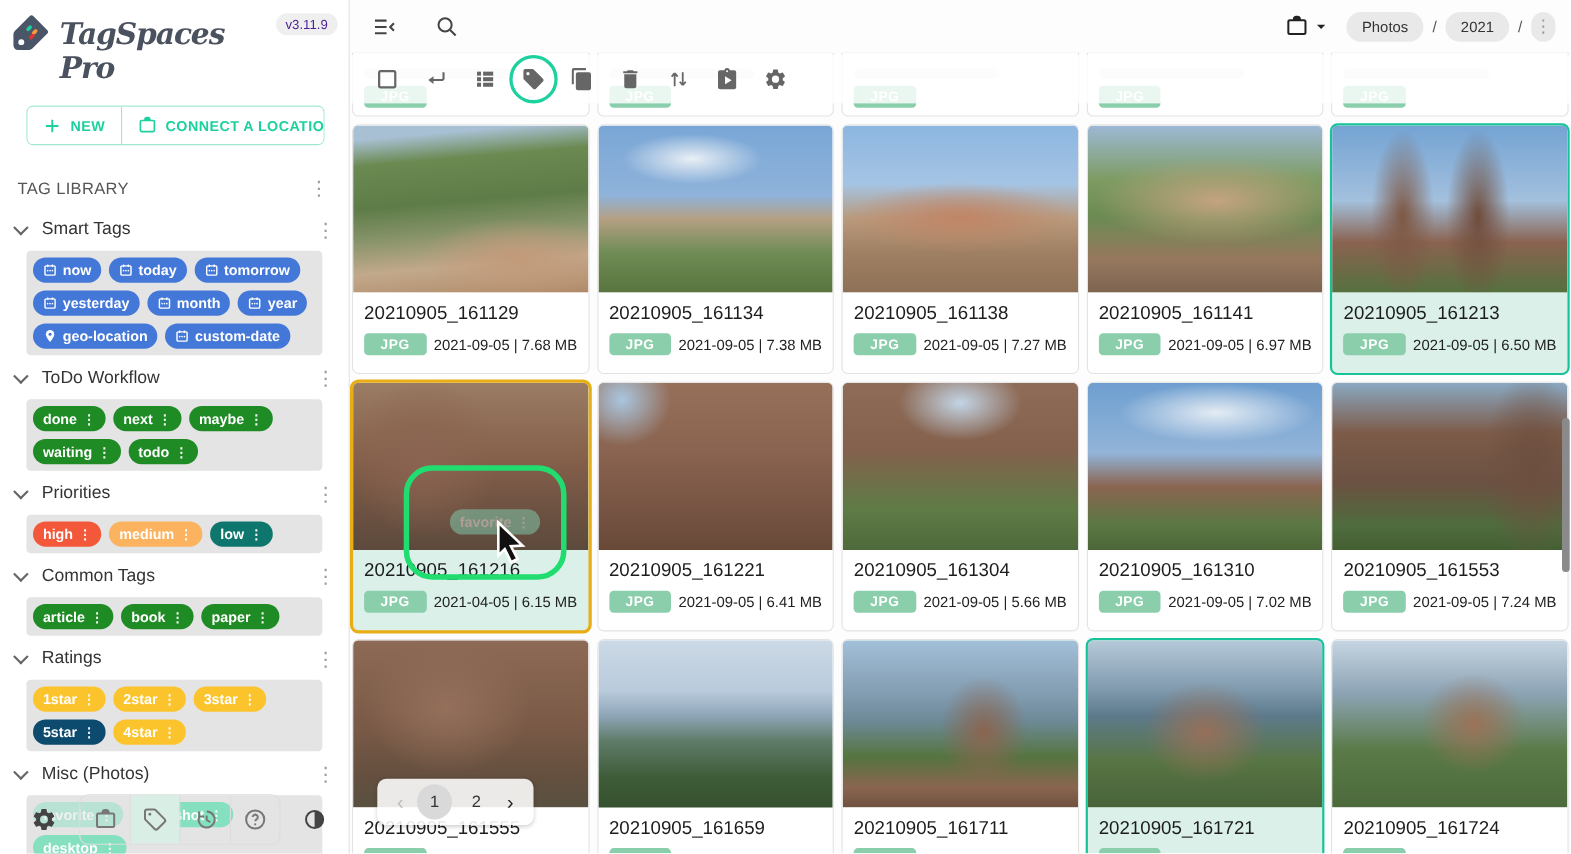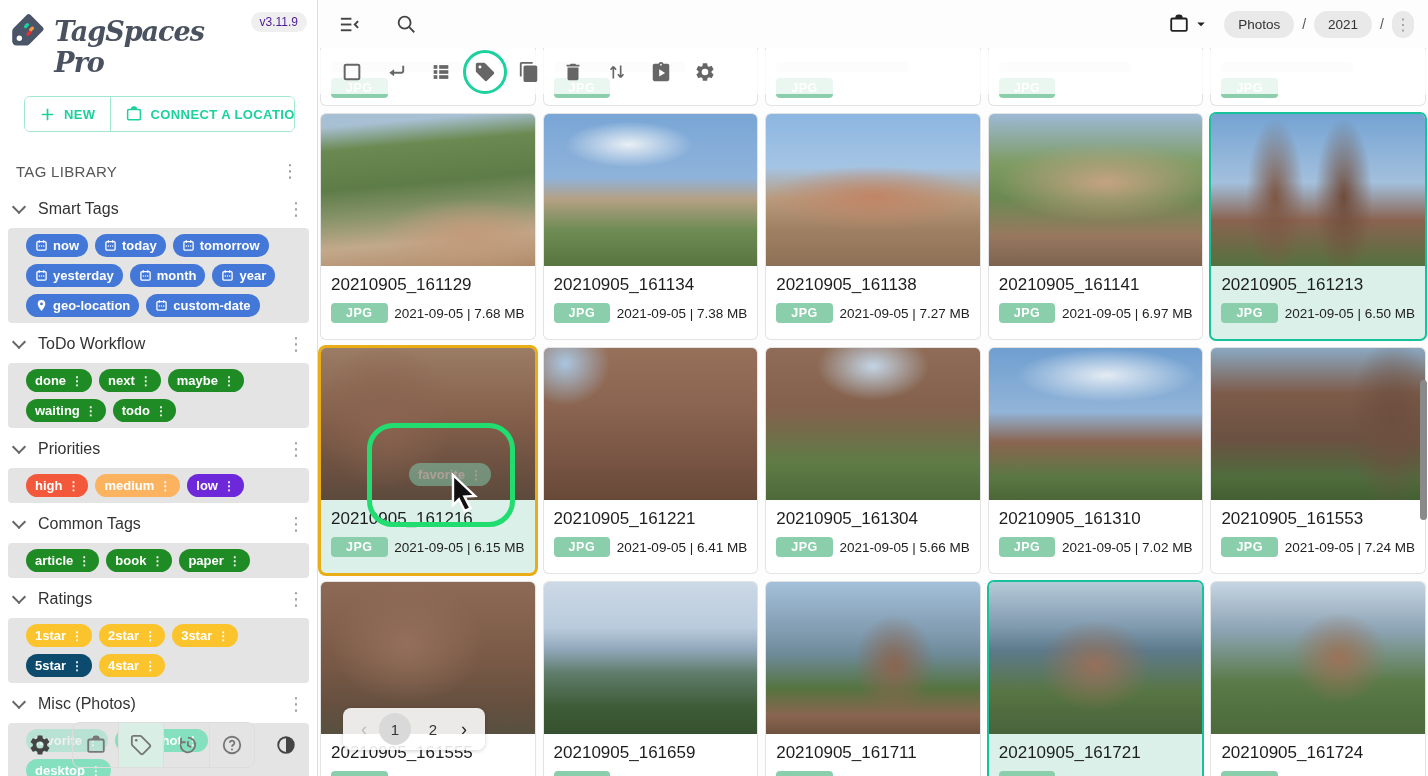--- a/index.html
+++ b/index.html
@@ -25,21 +25,21 @@
     padding:28px 12px 6px 16px; }
   .taglib-title { font-size:15px; color:#555; letter-spacing:.3px; }
   .kebab { color:#9a9a9a; font-size:18px; line-height:1; padding:2px 6px; cursor:pointer; }
   .tag-group-header { display:flex; align-items:center; padding:10px 6px 8px 14px; }
   .tag-group-label { font-size:16px; color:#333; margin-left:14px; flex:1; }
   .chev { width:10px; height:10px; border-right:2px solid #666; border-bottom:2px solid #666;
     transform:rotate(45deg); margin-top:-4px; }
   .chev.right { transform:rotate(-45deg); margin-top:0; margin-left:2px; }
   .count-badge { background:#9e9e9e; color:#fff; border-radius:11px; font-size:12px;
     padding:3px 8px; margin-left:8px; }
-  .tag-panel { background:#e4e4e4; border-radius:4px; margin:0 8px; padding:6px 18px;
+  .tag-panel { background:#e4e4e4; border-radius:4px; margin:0 24px; padding:6px 6px;
     display:flex; flex-wrap:wrap; gap:7px; }
   .pill { display:inline-flex; align-items:center; gap:5px; border-radius:13px;
     padding:4px 9px; color:#fff; font-size:13px; font-weight:bold; cursor:pointer; }
   .pill .dots { font-size:12px; opacity:.95; }
   .pill svg { width:13px; height:13px; }
   .pill.faded { opacity:.45; }
   .side-footer { position:absolute; left:0; right:0; bottom:0; height:62px;
     display:flex; align-items:center; padding:0 14px; }
   .footer-gear { color:#555; margin:0 14px 0 8px; cursor:pointer; }
   .footer-group { display:flex; border:1px solid #ddd; border-radius:8px; overflow:hidden; }
@@ -353,21 +353,21 @@
         </div>
         <div class="tag-panel">
           <div class="pill" style="background: rgb(244, 88, 58); justify-content: center;">
             <span>high</span>
             <span class="dots">⋮</span>
           </div>
           <div class="pill" style="background: rgb(251, 179, 96);">
             <span>medium</span>
             <span class="dots">⋮</span>
           </div>
-          <div class="pill" style="background: #6d28d9;">
+          <div class="pill" style="background: #0f766e;">
             <span>low</span>
             <span class="dots">⋮</span>
           </div>
         </div>
         <div class="tag-group-header">
           <span class="chev"></span>
           <span class="tag-group-label">Common Tags</span>
           <span class="kebab">⋮</span>
         </div>
         <div class="tag-panel">
@@ -582,21 +582,21 @@
             <div class="inforow">
               <span class="badge">JPG</span>
               <span class="meta">2021-09-05 | 6.50 MB</span>
             </div>
           </div>
           <div class="cell full warn">
             <div class="ph" style="background: radial-gradient(40% 60% at 30% 45%, rgb(138, 100, 80) 0%, rgba(138, 100, 80, 0) 80%), linear-gradient(rgb(155, 124, 100) 0%, rgb(133, 96, 75) 45%, rgb(110, 82, 66) 75%, rgb(92, 74, 60) 100%);"></div>
             <div class="nm">20210905_161216</div>
             <div class="inforow">
               <span class="badge">JPG</span>
-              <span class="meta">2021-09-05 | 6.15 MB</span>
+              <span class="meta">2021-04-05 | 6.15 MB</span>
             </div>
             <div class="dropzone"></div>
             <div class="drag-pill"><div class="pill faded" style="background: rgb(133, 224, 192);">
                 <span>favorite</span>
                 <span class="dots">⋮</span>
               </div></div>
             <div class="cursor"><svg width="34" height="40" viewBox="0 0 34 40">
                 <path d="M4 2l22 21-10.5.6 6 11.5-5.8 3-5.8-11.8L4 32z" fill="#111" stroke="#fff" stroke-width="2.4"></path>
               </svg></div>
           </div>

